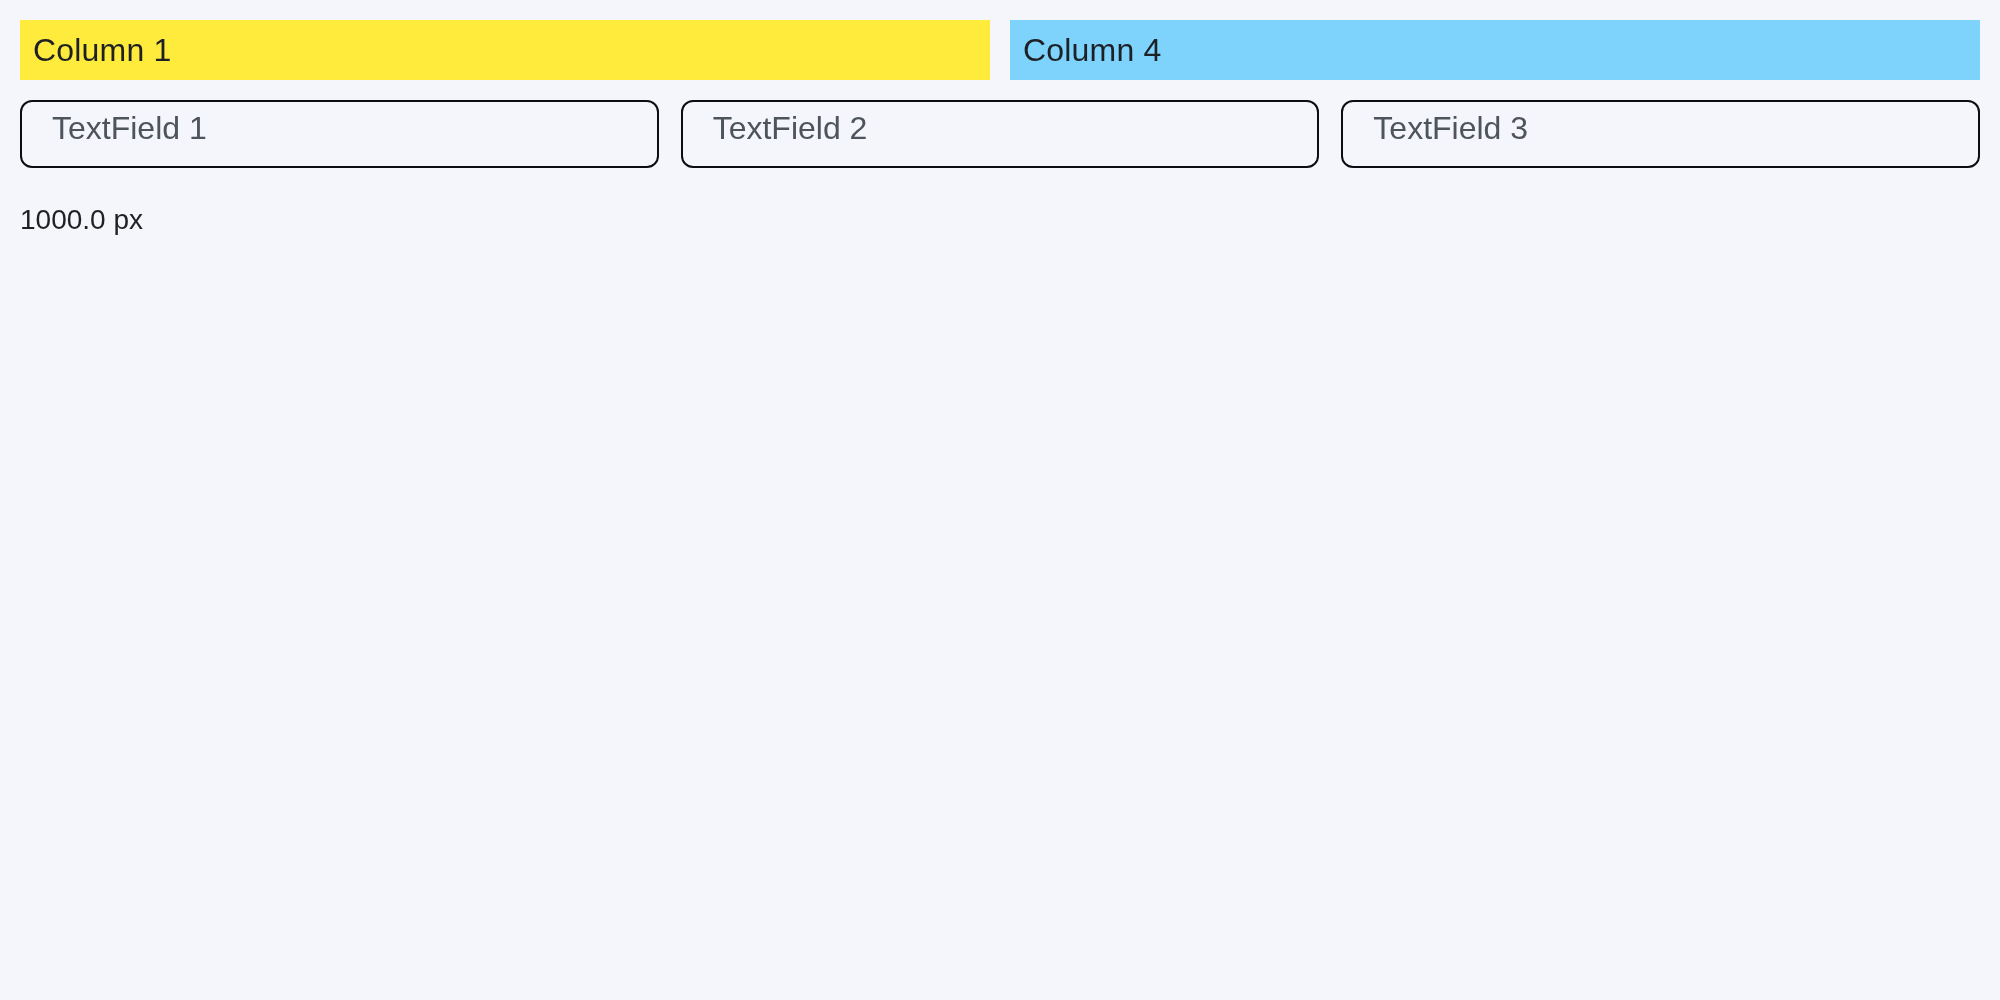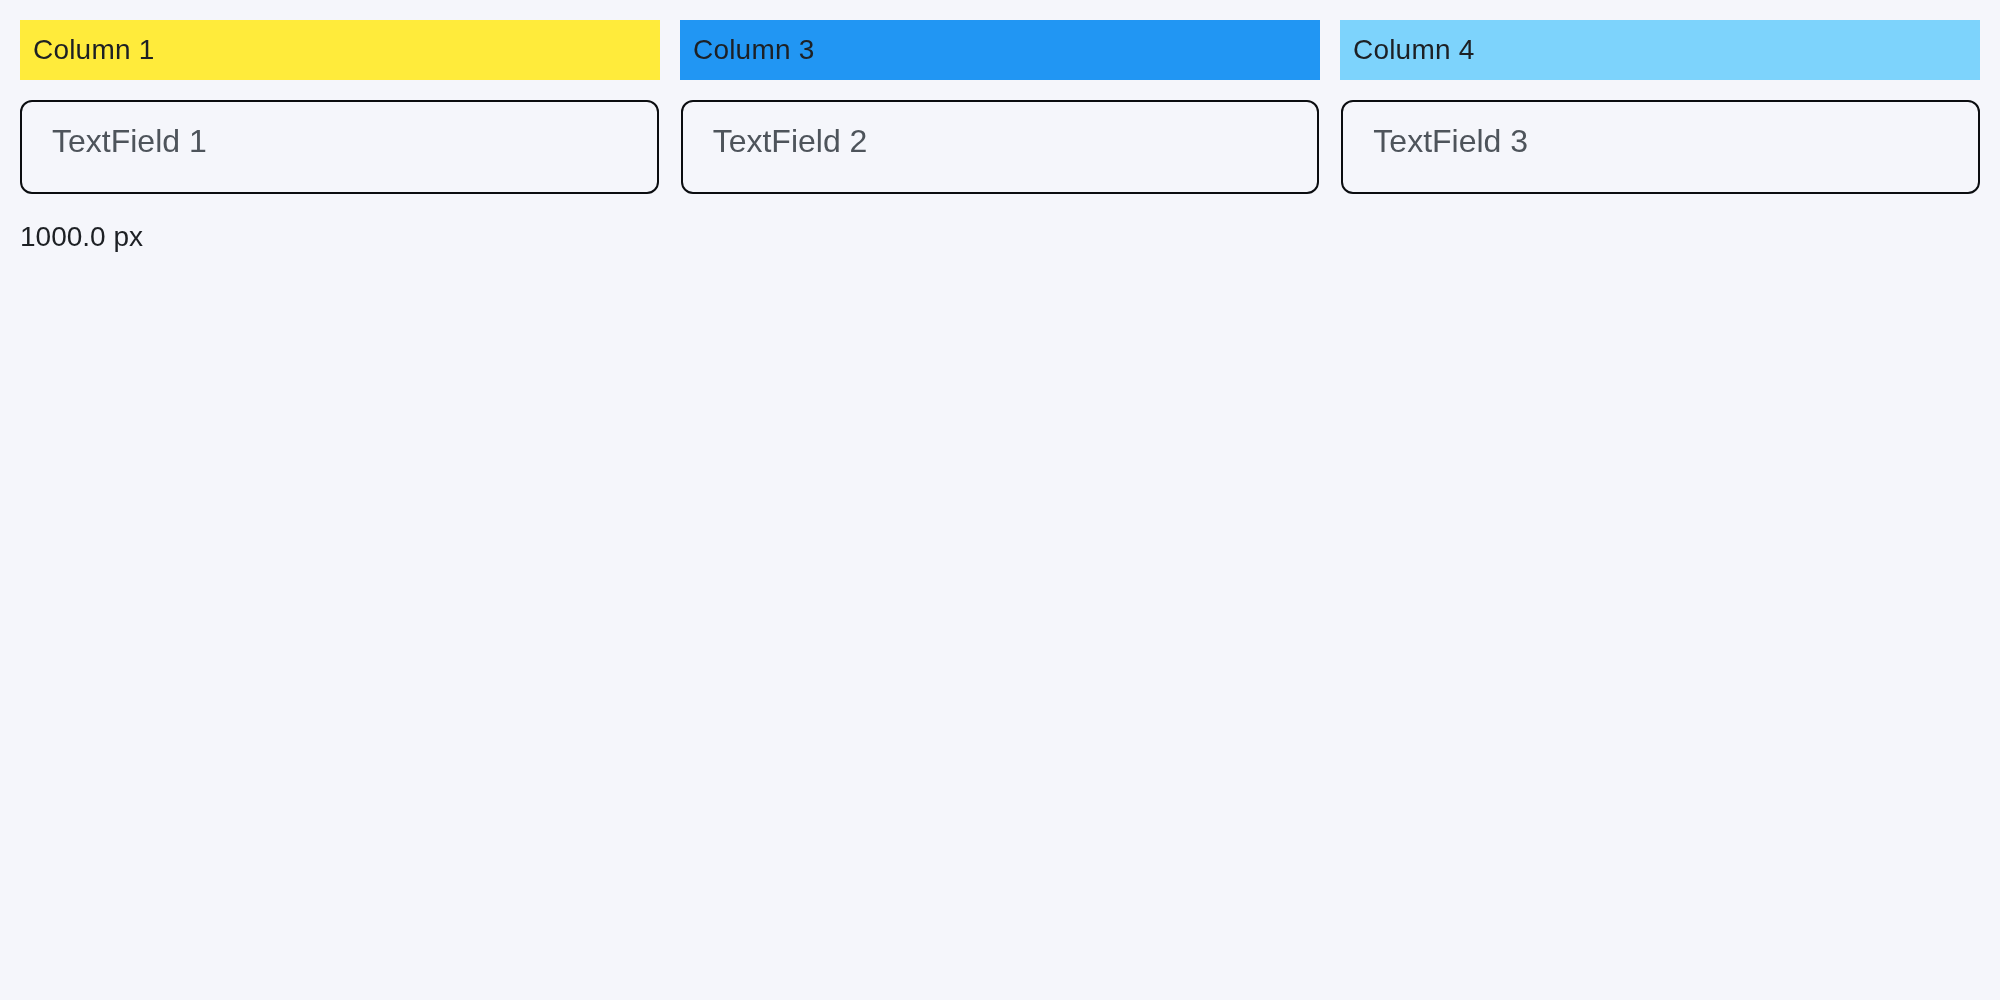--- a/index.html
+++ b/index.html
@@ -18,61 +18,58 @@
     gap: 20px;
     padding: 20px 20px 0 20px;
   }
   .column {
     flex: 1;
     height: 60px;
     display: flex;
     align-items: center;
     padding-left: 13px;
     box-sizing: border-box;
-    font-size: 28px;
+    font-size: 32px;
     letter-spacing: 0.2px;
     color: #1D2024;
   }
   .fields-row {
     display: flex;
     gap: 22px;
     padding: 20px 20px 0 20px;
   }
   .textfield {
     flex: 1;
-    height: 94px;
+    height: 68px;
     box-sizing: border-box;
     border: 2.5px solid #0B0D10;
     border-radius: 12px;
     background: transparent;
     font-family: "Liberation Sans", sans-serif;
     font-size: 32px;
     color: #3A3F45;
     padding: 0 20px 12px 30px;
     outline: none;
   }
   .textfield::placeholder {
     color: #4E545B;
     opacity: 1;
   }
   .size-label {
-    margin: 27px 0 0 20px;
+    margin: 36px 0 0 20px;
     font-size: 28px;
     color: #1D2024;
   }
 </style>
 </head>
 <body style="background: rgb(245, 246, 251);">
 
 <div class="columns-row">
   <div class="column" style="background: rgb(255, 235, 59);">
     <span>Column 1</span>
-  </div>
-  <div class="column" style="background: rgb(33, 150, 243);">
-    <span>Column 3</span>
   </div>
   <div class="column" style="background: #7dd3fc;">
     <span>Column 4</span>
   </div>
 </div>
 
 <div class="fields-row">
   <input type="text" class="textfield" placeholder="TextField 1" style="">
   <input type="text" class="textfield" placeholder="TextField 2" style="">
   <input type="text" class="textfield" placeholder="TextField 3" style="">

